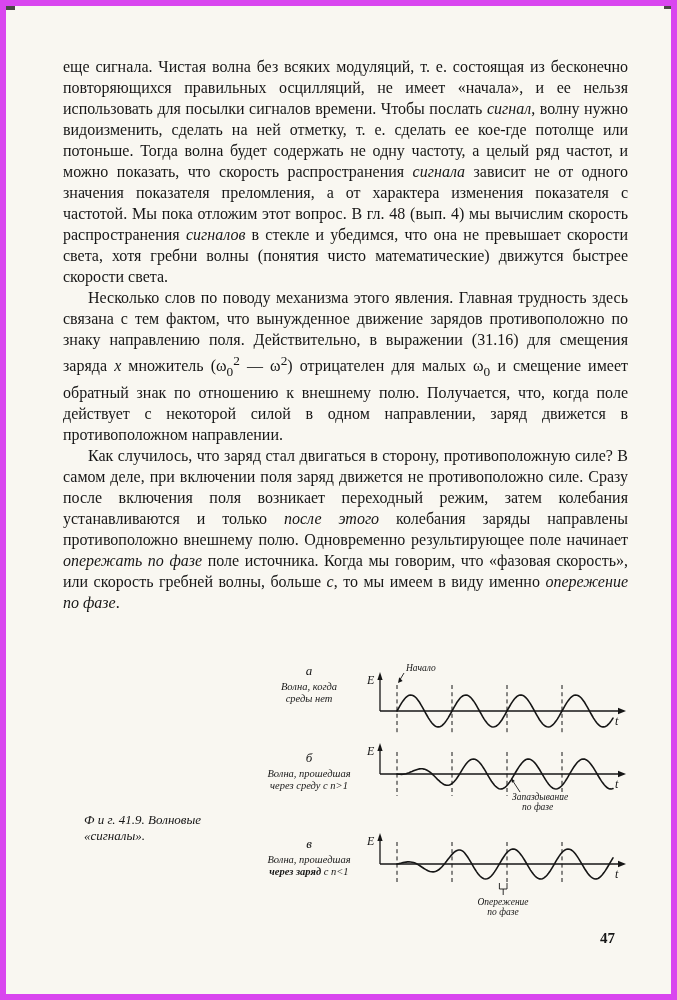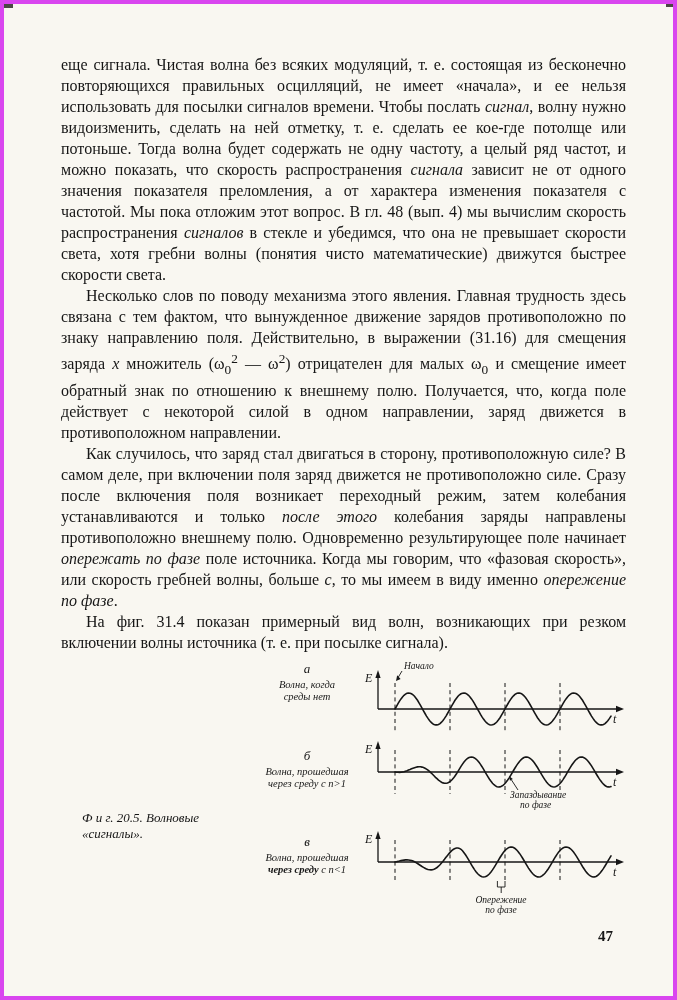--- a/index.html
+++ b/index.html
@@ -1,20 +1,20 @@
 <!DOCTYPE html>
 <html><head>
 <meta charset="utf-8">
 <style>
   * { margin:0; padding:0; box-sizing:border-box; }
   html,body { width:677px; height:1000px; }
   body { background:#dddbd4; font-family:"Liberation Serif","DejaVu Serif",serif; }
   .page {
     position:absolute; left:0; top:0; width:677px; height:1000px;
-    background:#f9f7f1; border:4px solid #d946ef; overflow:hidden; color:#161616;
+    background:#f9f7f1; border:6px solid #d946ef; overflow:hidden; color:#161616;
   }
   .corner-artifact { position:absolute; background:#4a4844; }
   .text-block {
     position:absolute; left:57px; top:50px; width:565px; height:610px;
     overflow:hidden; font-size:16px; line-height:21px; text-align:justify;
   }
   .text-block p { text-indent:25px; }
   .text-block p.no-indent { text-indent:0; }
   .fig-caption {
     position:absolute; left:78px; top:806px; width:162px;
@@ -40,24 +40,23 @@
 
 <div class="page">
 
   <div class="corner-artifact" style="left:0;top:0;width:9px;height:4px;"></div>
   <div class="corner-artifact" style="right:0;top:0;width:7px;height:3px;"></div>
 
   <div class="text-block">
     <p class="no-indent">еще сигнала. Чистая волна без всяких модуляций, т. е. состоящая из бесконечно повторяющихся правильных осцилляций, не имеет «начала», и ее нельзя использовать для посылки сигналов времени. Чтобы послать <i>сигнал</i>, волну нужно видоизменить, сделать на ней отметку, т. е. сделать ее кое-где потолще или потоньше. Тогда волна будет содержать не одну частоту, а целый ряд частот, и можно показать, что скорость распространения <i>сигнала</i> зависит не от одного значения показателя преломления, а от характера изменения показателя с частотой. Мы пока отложим этот вопрос. В гл. 48 (вып. 4) мы вычислим скорость распространения <i>сигналов</i> в стекле и убедимся, что она не превышает скорости света, хотя гребни волны (понятия чисто математические) движутся быстрее скорости света.</p>
     <p>Несколько слов по поводу механизма этого явления. Главная трудность здесь связана с тем фактом, что вынужденное движение зарядов противоположно по знаку направлению поля. Действительно, в выражении (31.16) для смещения заряда <i>x</i> множитель (ω<sub>0</sub><sup>2</sup> — ω<sup>2</sup>) отрицателен для малых ω<sub>0</sub> и смещение имеет обратный знак по отношению к внешнему полю. Получается, что, когда поле действует с некоторой силой в одном направлении, заряд движется в противоположном направлении.</p>
     <p>Как случилось, что заряд стал двигаться в сторону, противоположную силе? В самом деле, при включении поля заряд движется не противоположно силе. Сразу после включения поля возникает переходный режим, затем колебания устанавливаются и только <i>после этого</i> колебания заряды направлены противоположно внешнему полю. Одновременно результирующее поле начинает <i>опережать по фазе</i> поле источника. Когда мы говорим, что «фазовая скорость», или скорость гребней волны, больше <i>c</i>, то мы имеем в виду именно <i>опережение по фазе</i>.</p>
-    <p>На фиг. 31.4 показан примерный вид волн, возникающих при резком включении волны источника (т. е. при посылке сигнала).</p>
   </div>
 
-  <div class="fig-caption">Ф и г. 20.5. Волновые «сигналы».</div>
+  <div class="fig-caption">Ф и г. 41.9. Волновые «сигналы».</div>
 
   <div class="fig-desc" style="left:250px;top:659px;">
     <div class="fig-letter">а</div>
     <div>Волна, когда<br>среды нет</div>
   </div>
 
   <svg class="plot" style="top:653px;" width="270" height="80" viewBox="0 0 270 80">
     <text class="svg-ann" x="44" y="12">Начало</text>
     <line class="thin" x1="42" y1="14" x2="37.5" y2="21.5"></line>
     <polygon class="arrhead" points="36,24 40.6,21.9 37.2,18.2"></polygon>
@@ -92,21 +91,21 @@
     <text class="svg-label" x="253" y="50">t</text>
     <path class="wave" d="M35.0,36.0L36.5,36.2L38.0,36.3L39.5,36.4L41.0,36.3L42.5,36.0L44.0,35.7L45.5,35.2L47.0,34.7L48.5,34.1L50.0,33.5L51.5,32.8L53.0,32.2L54.5,31.7L56.0,31.2L57.5,30.9L59.0,30.8L60.5,30.8L62.0,31.1L63.5,31.5L65.0,32.2L66.5,33.1L68.0,34.2L69.5,35.4L71.0,36.8L72.5,38.3L74.0,39.8L75.5,41.3L77.0,42.7L78.5,44.1L80.0,45.2L81.5,46.2L83.0,46.9L84.5,47.2L86.0,47.3L87.5,46.9L89.0,46.2L90.5,45.2L92.0,43.8L93.5,42.1L95.0,40.0L96.5,37.8L98.0,35.4L99.5,32.9L101.0,30.4L102.5,28.1L104.0,26.0L105.5,24.3L107.0,22.8L108.5,21.8L110.0,21.2L111.5,21.0L113.0,21.3L114.5,21.9L116.0,23.0L117.5,24.5L119.0,26.3L120.5,28.4L122.0,30.7L123.5,33.2L125.0,35.8L126.5,38.3L128.0,40.8L129.5,43.2L131.0,45.3L132.5,47.2L134.0,48.7L135.5,49.9L137.0,50.7L138.5,51.0L140.0,50.9L141.5,50.3L143.0,49.4L144.5,48.0L146.0,46.3L147.5,44.3L149.0,42.1L150.5,39.6L152.0,37.1L153.5,34.5L155.0,32.0L156.5,29.6L158.0,27.4L159.5,25.4L161.0,23.8L162.5,22.5L164.0,21.6L165.5,21.1L167.0,21.0L168.5,21.4L170.0,22.3L171.5,23.5L173.0,25.1L174.5,27.0L176.0,29.2L177.5,31.5L179.0,34.1L180.5,36.6L182.0,39.2L183.5,41.6L185.0,43.9L186.5,46.0L188.0,47.7L189.5,49.2L191.0,50.2L192.5,50.8L194.0,51.0L195.5,50.7L197.0,50.1L198.5,49.0L200.0,47.5L201.5,45.7L203.0,43.6L204.5,41.3L206.0,38.8L207.5,36.2L209.0,33.7L210.5,31.2L212.0,28.8L213.5,26.7L215.0,24.8L216.5,23.3L218.0,22.1L219.5,21.3L221.0,21.0L222.5,21.1L224.0,21.7L225.5,22.6L227.0,24.0L228.5,25.7L230.0,27.7L231.5,29.9L233.0,32.4L234.5,34.9L236.0,37.5L237.5,40.0L239.0,42.4L240.5,44.6L242.0,46.6L243.5,48.2L245.0,49.5L246.5,50.4L248.0,50.9L249.5,51.0L251.0,50.6"></path>
     <line class="thin" x1="158" y1="54" x2="151.5" y2="44"></line>
     <polygon class="arrhead" points="149,40 152.8,42.9 150,44.7"></polygon>
     <text class="svg-ann" x="150" y="62">Запаздывание</text>
     <text class="svg-ann" x="160" y="72">по фазе</text>
   </svg>
 
   <div class="fig-desc" style="left:250px;top:832px;">
     <div class="fig-letter">в</div>
-    <div>Волна, прошедшая<br><b>через среду</b> с <i>n</i>&lt;1</div>
+    <div>Волна, прошедшая<br><b>через заряд</b> с <i>n</i>&lt;1</div>
   </div>
 
   <svg class="plot" style="top:824px;" width="270" height="92" viewBox="0 0 270 92">
     <line class="dash" x1="35" y1="12" x2="35" y2="54"></line>
     <line class="dash" x1="90" y1="12" x2="90" y2="54"></line>
     <line class="dash" x1="145" y1="12" x2="145" y2="54"></line>
     <line class="dash" x1="200" y1="12" x2="200" y2="54"></line>
     <line class="axis" x1="18" y1="34" x2="18" y2="10"></line>
     <polygon class="arrhead" points="18,3 15.4,11 20.6,11"></polygon>
     <text class="svg-label" x="5" y="15">E</text>

